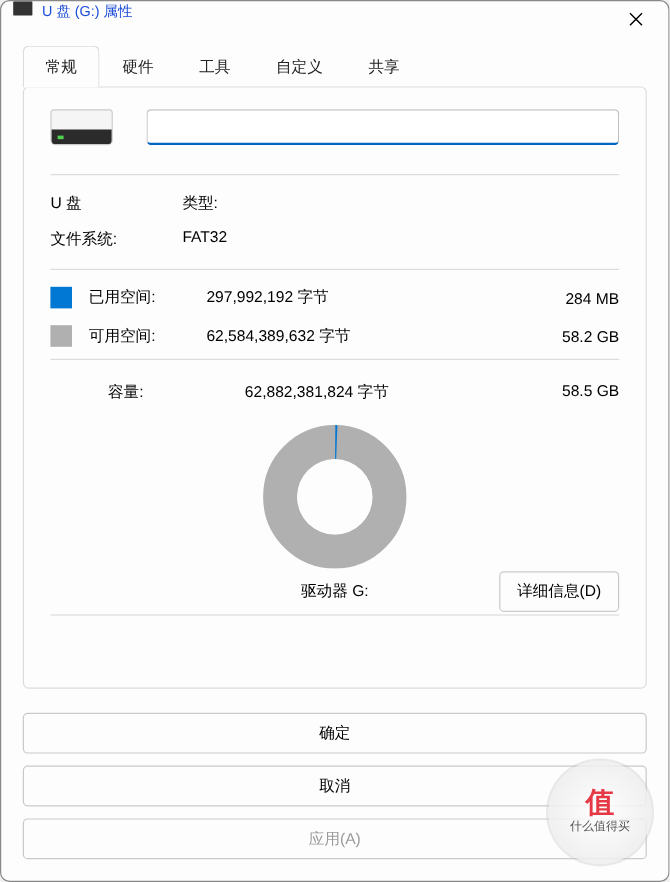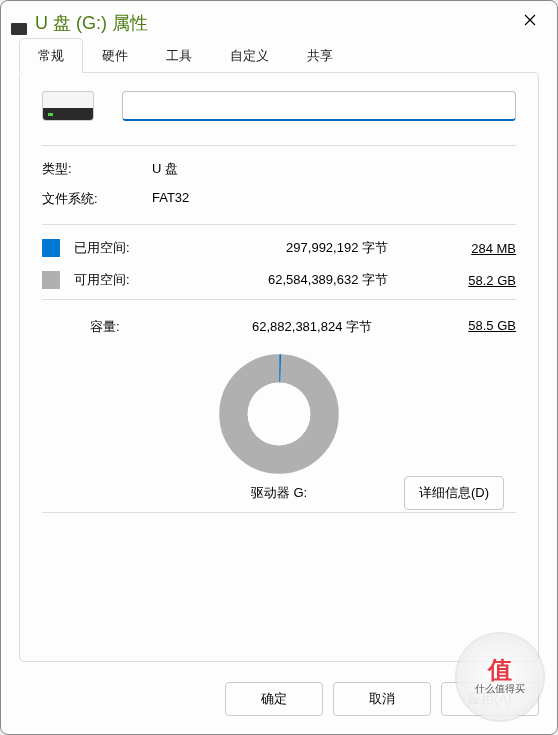--- a/index.html
+++ b/index.html
@@ -8,24 +8,24 @@
     width: 558px; height: 735px;
     background: #fdfdfd;
     border: 1px solid #888;
     border-radius: 8px;
     display: flex; flex-direction: column;
     position: relative;
     overflow: hidden;
   }
   .titlebar {
     height: 34px;
-    display: flex; align-items: flex-end;
+    display: flex; align-items: flex-start;
     padding: 0 4px 0 10px;
-    font-size: 18px;
-    color: #4d7c0f;
+    font-size: 12px;
+    color: #1d4ed8;
   }
   .titlebar .drive-glyph {
     width: 16px; height: 12px;
     background: #333;
     margin-right: 8px;
     border-radius: 1px;
   }
   .titlebar .title { flex: 1; }
   .titlebar .close {
     width: 46px; height: 30px;
@@ -108,50 +108,51 @@
   .grid3 {
     display: grid;
     grid-template-columns: 24px 90px 1fr 90px;
     align-items: center;
     row-gap: 14px;
     column-gap: 8px;
   }
   .swatch { width: 18px; height: 18px; }
   .sw-used { background: #0078d4; }
   .sw-free { background: #b0b0b0; }
-  .bytes { text-align: right; padding-right: 30px; }
-  .human { text-align: right; text-decoration: underline; }
+  .bytes { padding-right: 30px; }
+  .human { text-align: right; }
   .cap-row {
     display: grid;
     grid-template-columns: 24px 90px 1fr 90px;
     column-gap: 24px;
     margin-top: 4px; margin-bottom: 10px;
   }
   .donut-wrap {
     display: flex; justify-content: center;
     margin: 8px 0 10px 0;
   }
   .donut { width: 120px; height: 120px; }
   .drive-label-row {
     display: flex; align-items: center; justify-content: center;
     position: relative;
     margin-bottom: 0;
   }
   .details-btn {
-    position: absolute; right: 12px;
+    position: absolute; right: 0;
     padding: 7px 14px;
     border: 1px solid #c9c9c9;
     border-radius: 4px;
     background: #fdfdfd;
     font-size: 13px;
     cursor: pointer;
   }
   .footer {
     display: flex; justify-content: flex-end; gap: 10px;
     padding: 8px 18px 18px 18px;
+    flex-direction: column;
   }
   .footer button {
     min-width: 98px; height: 34px;
     border: 1px solid #c9c9c9;
     border-radius: 4px;
     background: #fdfdfd;
     font-size: 13px;
     cursor: pointer;
   }
   .footer button.disabled { color: #9a9a9a; cursor: default; }
@@ -197,22 +198,22 @@
     <div class="row-icon-name">
       <div class="drive-icon-big">
           <div class="led"></div>
         </div>
       <input class="name-input" type="text" value="" style="">
     </div>
 
     <hr class="sep">
 
     <div class="grid2">
+      <div>U 盘</div>
       <div>类型:</div>
-      <div>U 盘</div>
       <div>文件系统:</div>
       <div>FAT32</div>
     </div>
 
     <hr class="sep">
 
     <div class="grid3">
       <div class="swatch sw-used"></div>
       <div>已用空间:</div>
       <div class="bytes">297,992,192 字节</div>

